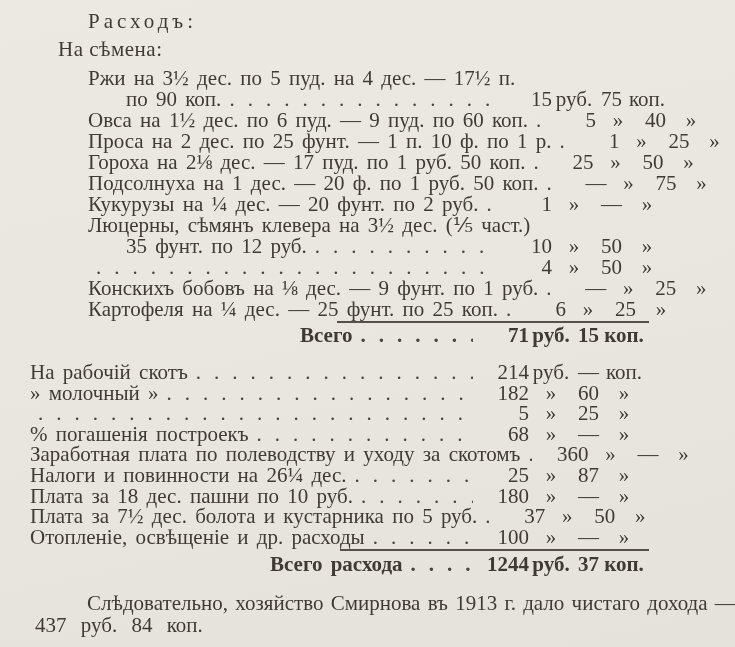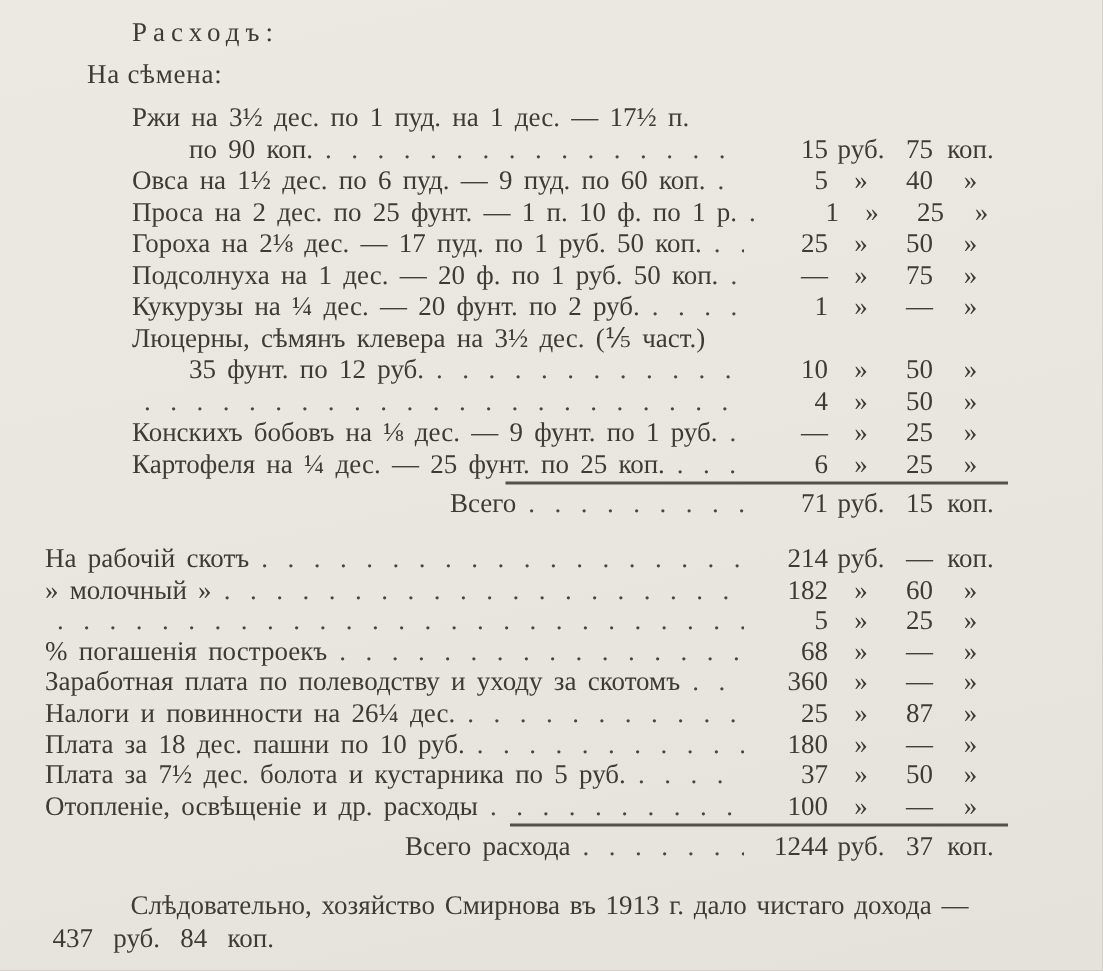--- a/index.html
+++ b/index.html
@@ -1,66 +1,66 @@
 <!DOCTYPE html>
 <html><head>
 <meta charset="utf-8">
 <style>
   html,body{margin:0;padding:0;background:#cfcbc3;}
   .page{
     position:relative;
     width:735px;height:647px;
     box-sizing:border-box;
-    padding:9px 63px 0 30px;
+    padding:9px 86px 0 30px;
     background:linear-gradient(168deg,#ece9e3 0%,#e9e6e0 55%,#e5e2db 100%);
     color:#3f3b34;
     font-family:"Liberation Serif","DejaVu Serif",serif;
-    font-size:18px;
+    font-size:21px;
     overflow:hidden;
   }
   .title{margin-left:58px;letter-spacing:4px;line-height:24px;margin-bottom:6px;}
   .section-header{line-height:21px;margin-bottom:8px;letter-spacing:0.5px;margin-left:28px;}
   .tbl{width:100%;}
   .tbl.seeds{margin-left:58px;width:584px;}
   .row{display:flex;align-items:baseline;line-height:21px;word-spacing:3px;}
   .expenses .row{line-height:20.6px;}
   .rline1{line-height:21px;word-spacing:3px;white-space:nowrap;}
   .lbl{white-space:nowrap;}
   .indent2{padding-left:38px;}
   .leader{flex:1 1 auto;min-width:0;overflow:hidden;white-space:nowrap;padding-left:8px;padding-right:4px;color:#4a463f;}
   .leader::after{content:"......................................................";letter-spacing:13px;}
   .v{flex:0 0 auto;white-space:nowrap;}
   .v-rub{width:56px;text-align:right;}
   .v-rub-u{width:44px;text-align:center;}
   .v-kop{width:26px;text-align:right;}
   .v-kop-u{width:50px;text-align:center;}
   .rule{border:0;border-top:2px solid #55514a;margin:1px 0 0 307px;height:0;}
   .rule.lower{margin-left:310px;margin-top:2px;}
-  .total-row{display:flex;align-items:baseline;line-height:24px;word-spacing:3px;}
+  .total-row{display:flex;align-items:baseline;line-height:24px;word-spacing:3px;font-weight:bold;}
   .total-row .tlabel{margin-left:270px;white-space:nowrap;}
   .grand-total-row{line-height:26px;}
   .grand-total-row .tlabel{margin-left:240px;}
   .expenses{margin-top:15px;}
   .footer{margin-top:15px;line-height:22px;word-spacing:2px;}
   .footer .fl1{text-indent:57px;white-space:nowrap;}
   .footer .fl2{padding-left:5px;word-spacing:9px;}
 </style>
 </head>
 <body>
 
 <div class="page">
 
   <div class="title">Расходъ:</div>
 
   <div class="section-header">На сѣмена:</div>
 
   <div class="tbl seeds">
 
     <div>
-      <div class="rline1">Ржи на 3½ дес. по 1 пуд. на 1 дес. — 17½ п.</div>
+      <div class="rline1">Ржи на 3½ дес. по 5 пуд. на 4 дес. — 17½ п.</div>
       <div class="row">
         <span class="lbl indent2">по 90 коп.</span>
         <span class="leader"></span>
         <span class="v v-rub">15</span>
         <span class="v v-rub-u">руб.</span>
         <span class="v v-kop">75</span>
         <span class="v v-kop-u">коп.</span>
       </div>
     </div>
 

